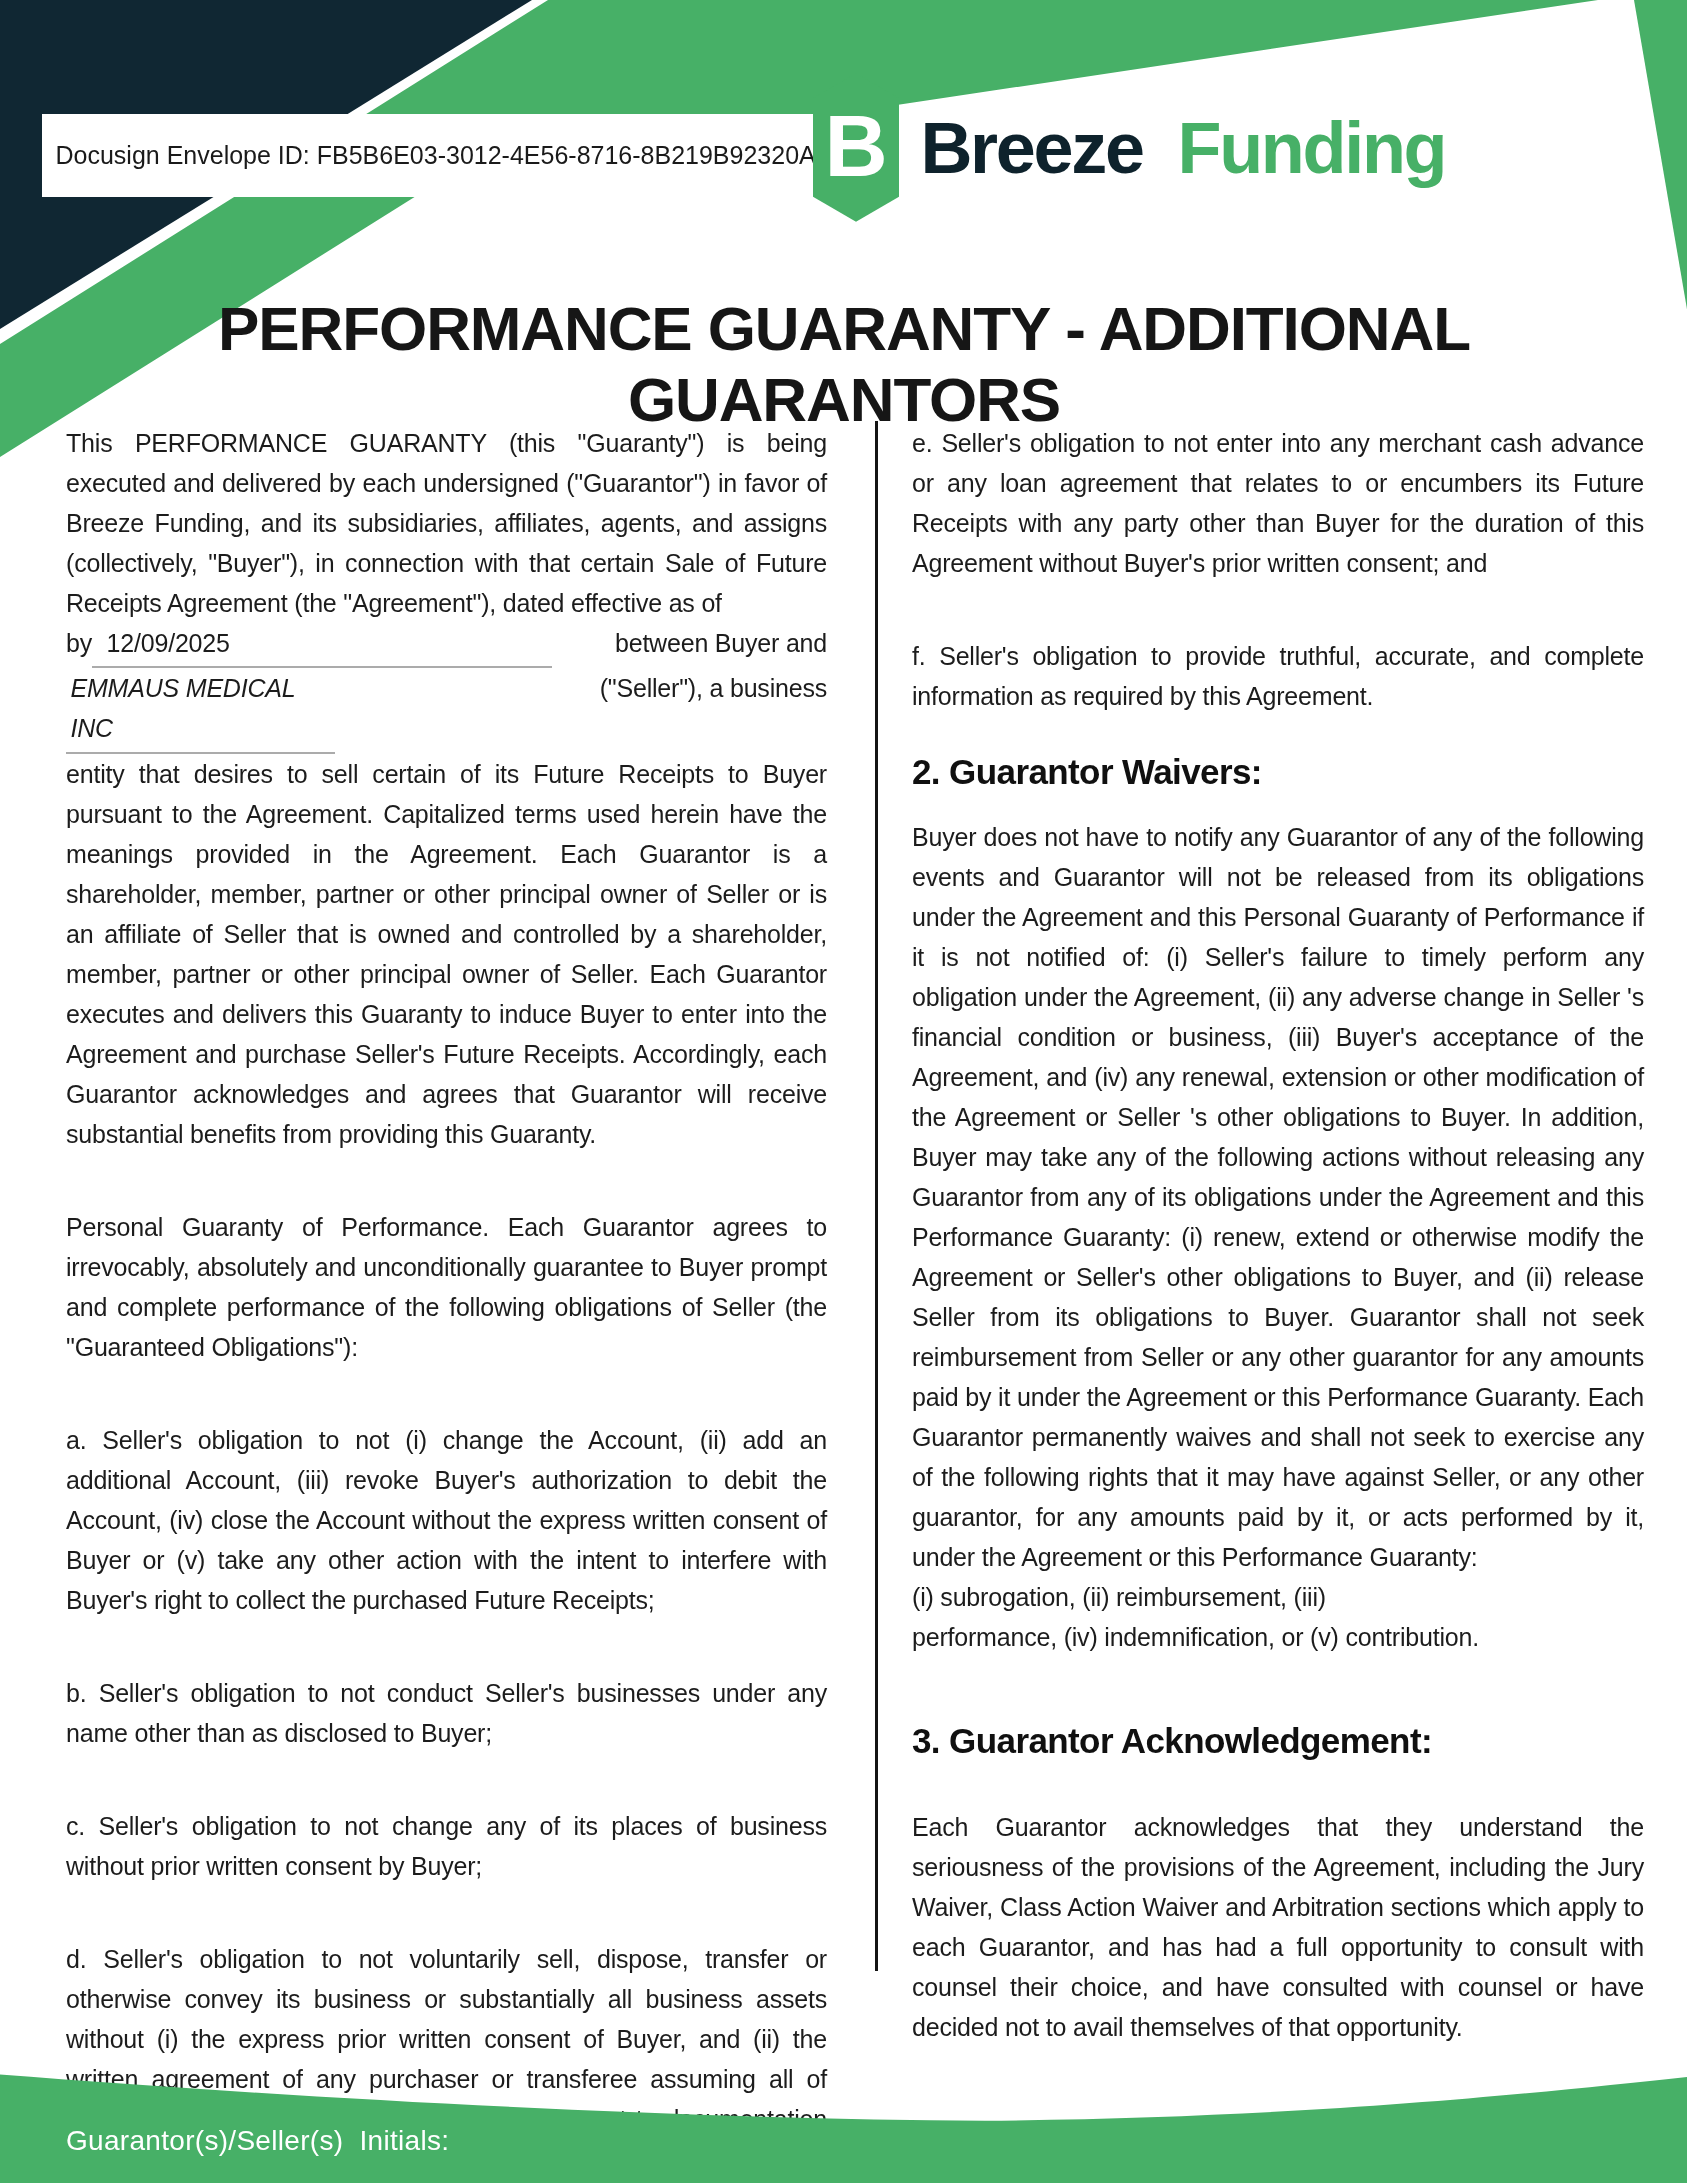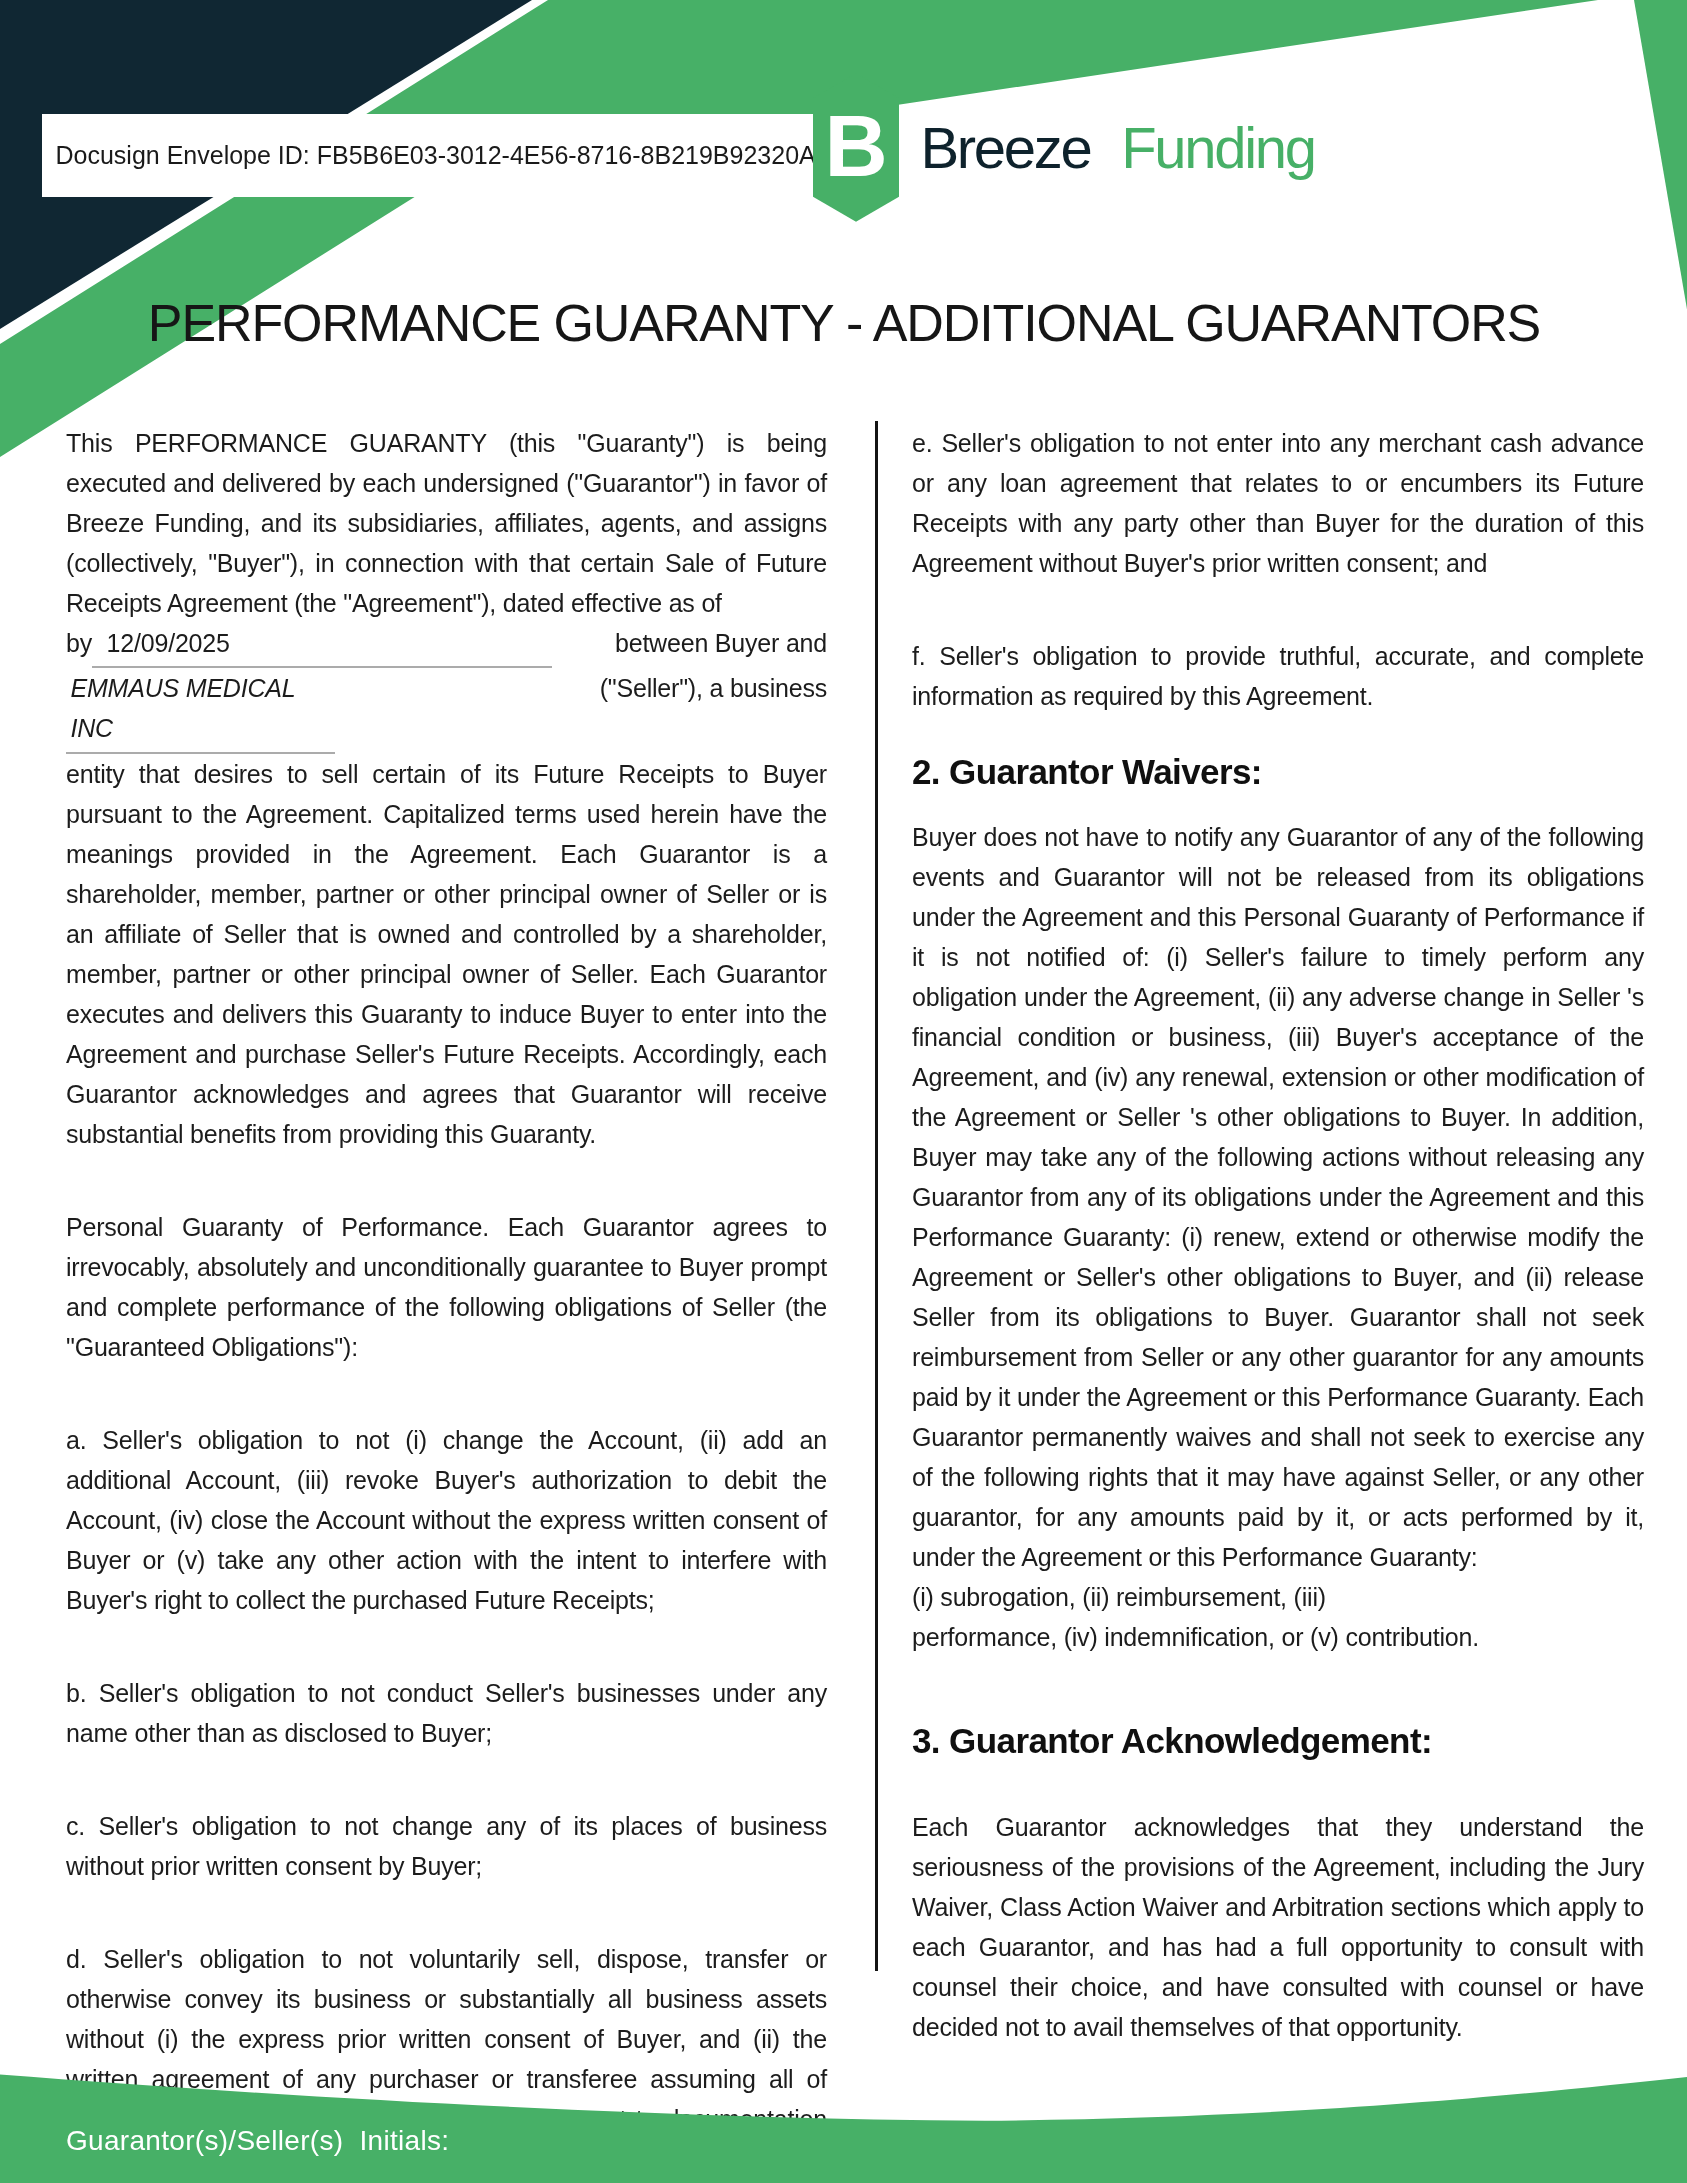--- a/index.html
+++ b/index.html
@@ -16,27 +16,27 @@
               clip-path:polygon(1634px 0,1688px 0,1688px 315px);}
 
   
   .docusign-strip{position:absolute;left:42px;top:83px;width:782px;height:83px;
                   background:#ffffff;display:flex;align-items:center;padding-left:13.5px;
                   box-sizing:border-box;font-size:25px;color:#1a1a1a;white-space:nowrap;margin-top:31px;}
 
   
   .logo{position:absolute;left:813px;top:72px;display:flex;align-items:center;gap:21.4px;}
   .logo-icon{display:block;}
-  .logo-text{font-size:58px;font-weight:400;letter-spacing:-2.3px;line-height:1;white-space:nowrap;}
+  .logo-text{font-size:72px;font-weight:700;letter-spacing:-2.3px;line-height:1;white-space:nowrap;}
   .logo-breeze{color:#0e222c;}
   .logo-funding{color:#47B067;margin-left:17px;}
 
   
   .title{position:absolute;left:0;top:293px;width:100%;margin:0;text-align:center;
-         font-size:52px;font-weight:400;letter-spacing:-1.1px;color:#161616;}
+         font-size:62px;font-weight:700;letter-spacing:-1.1px;color:#161616;}
 
   
   .divider{position:absolute;left:875px;top:421px;width:2.8px;height:1550px;background:#141414;}
   .col{position:absolute;top:423px;font-size:25px;line-height:40px;letter-spacing:-0.2px;}
   .col-left{left:66px;width:761px;}
   .col-right{left:912px;width:732px;}
   .col p{margin:0 0 53px;text-align:justify;}
   .col p.tight{margin:0;}
   .col p.nojust{text-align:left;}
   .h2{font-size:35px;font-weight:700;letter-spacing:-0.6px;color:#101010;

